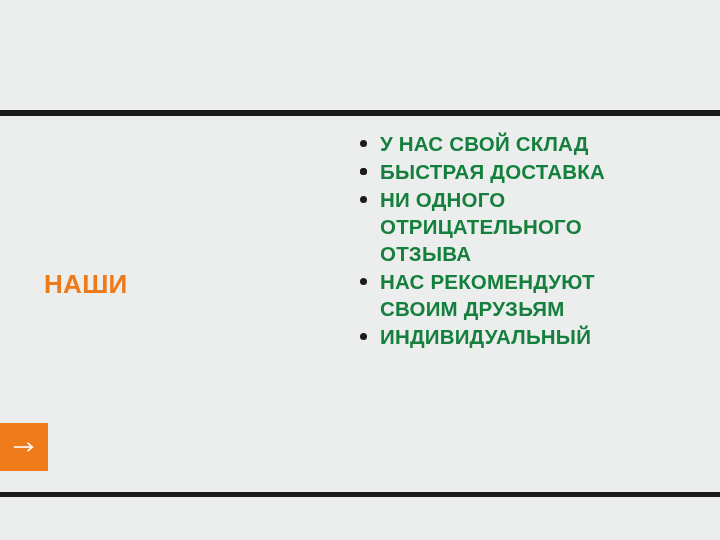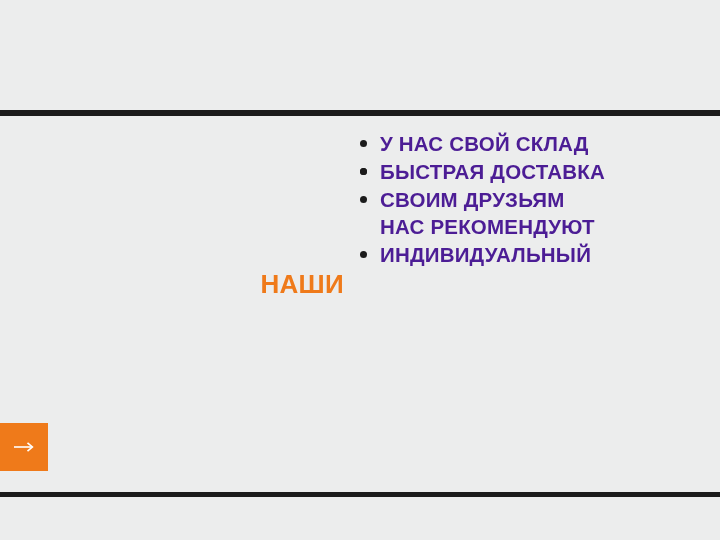--- a/index.html
+++ b/index.html
@@ -57,31 +57,30 @@
     position: absolute;
     left: 44px;
     top: 268px;
     width: 300px;
     color: #ef7a1a;
     font-size: 26px;
     font-weight: bold;
     line-height: 1.28;
     letter-spacing: 0.3px;
     text-transform: uppercase;
-    text-align: right;
   }
   .title .line {
     display: block;
   }
   .bullets {
     position: absolute;
     left: 357px;
     top: 130px;
     width: 345px;
-    color: #4c1d95;
+    color: #15803d;
     font-size: 20.5px;
     font-weight: bold;
     line-height: 1.32;
     letter-spacing: 0.2px;
   }
   .bullet-item {
     position: relative;
     padding-left: 23px;
     margin-bottom: 1px;
     text-transform: uppercase;
@@ -163,24 +162,29 @@
       <span class="bullet-line">У НАС СВОЙ СКЛАД</span>
     </div>
 
     <div class="bullet-item">
     </div>
 
     <div class="bullet-item">
       <span class="bullet-line">БЫСТРАЯ ДОСТАВКА</span>
     </div>
 
-
-    <div class="bullet-item">
+    <div class="bullet-item">
+      <span class="bullet-line">НИ ОДНОГО</span>
+      <span class="bullet-line">ОТРИЦАТЕЛЬНОГО</span>
+      <span class="bullet-line">ОТЗЫВА</span>
+    </div>
+
+    <div class="bullet-item">
+      <span class="bullet-line">НАС РЕКОМЕНДУЮТ</span>
       <span class="bullet-line">СВОИМ ДРУЗЬЯМ</span>
-      <span class="bullet-line">НАС РЕКОМЕНДУЮТ</span>
     </div>
 
 
     <div class="bullet-item">
       <span class="bullet-line">ИНДИВИДУАЛЬНЫЙ</span>
     </div>
 
   </div>
 
   <div class="arrow-box">

